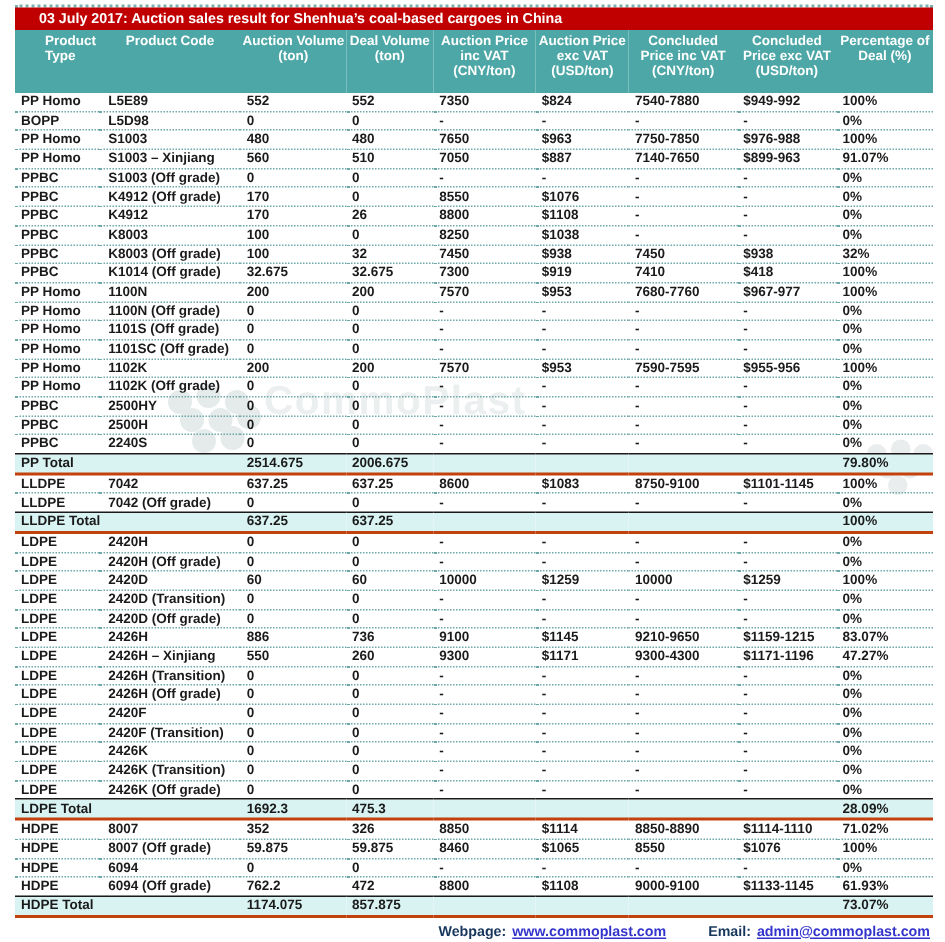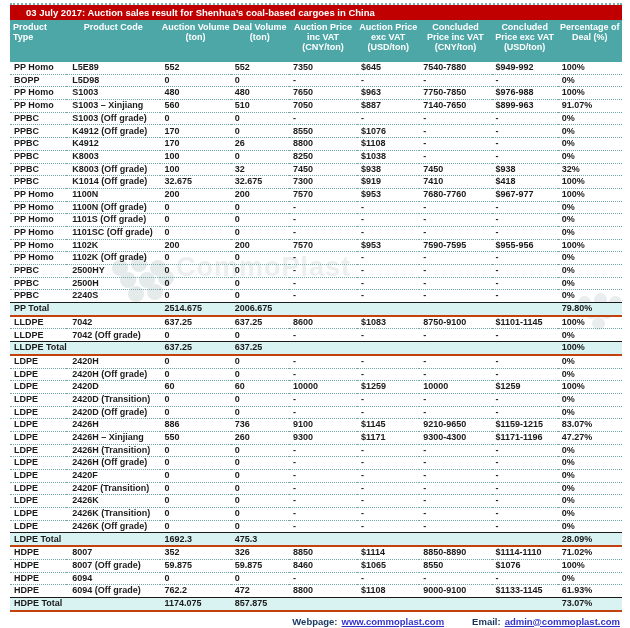--- a/index.html
+++ b/index.html
@@ -5,21 +5,21 @@
   html,body{margin:0;padding:0;background:#fff;}
   .page{position:relative;width:630px;height:628px;background:#fff;overflow:hidden;
         font-family:"Liberation Sans","DejaVu Sans",sans-serif;}
   .dotted-line{height:0;border-top:2px dotted #79b1b1;margin:0 8px 0 10px;}
   .dotted-line.top{margin-top:3px;}
   .title-bar{margin:0 8px 0 10px;background:#c00000;color:#fff;font-size:9.5px;
              font-weight:bold;padding:2px 2px 2px 16px;line-height:11px;}
   table.report{margin:0 8px 0 10px;width:612px;border-collapse:collapse;table-layout:fixed;}
   thead th{background:#4ea7a7;color:#fff;font-weight:bold;font-size:9px;line-height:10px;
            vertical-align:top;padding:2px 1px 0 1px;text-align:center;height:40px;}
-  thead th.first{text-align:left;padding-left:3px;}
+  thead th.first{text-align:left;padding-left:20px;}
   tbody td{font-size:9px;font-weight:bold;color:#1a1a1a;height:11.7px;line-height:11.5px;
            padding:0 0 0 4px;border-bottom:1px dotted #6fa8a8;white-space:nowrap;
            overflow:visible;vertical-align:middle;background:transparent;}
   tbody td.c2{padding-left:6px;}
   tbody tr.total td{background:#d9f2f2;border-top:1px solid #1a1a1a;
                     border-bottom:2px solid #c2410c;}
   .footer{margin:1px 8px 0 10px;height:14px;display:flex;align-items:flex-end;
           justify-content:flex-end;font-size:9.5px;font-weight:bold;color:#17365d;
           padding-right:2px;}
   .flabel{margin-right:4px;}
@@ -83,21 +83,21 @@
           <th>Percentage of Deal (%)</th>
         </tr>
       </thead>
       <tbody>
           <tr class="">
             <td>PP Homo</td>
             <td class="c2">L5E89</td>
             <td>552</td>
             <td>552</td>
             <td>7350</td>
-            <td>$645</td>
+            <td>$824</td>
             <td>7540-7880</td>
             <td>$949-992</td>
             <td>100%</td>
           </tr>
           <tr class="">
             <td>BOPP</td>
             <td class="c2">L5D98</td>
             <td>0</td>
             <td>0</td>
             <td>-</td>

